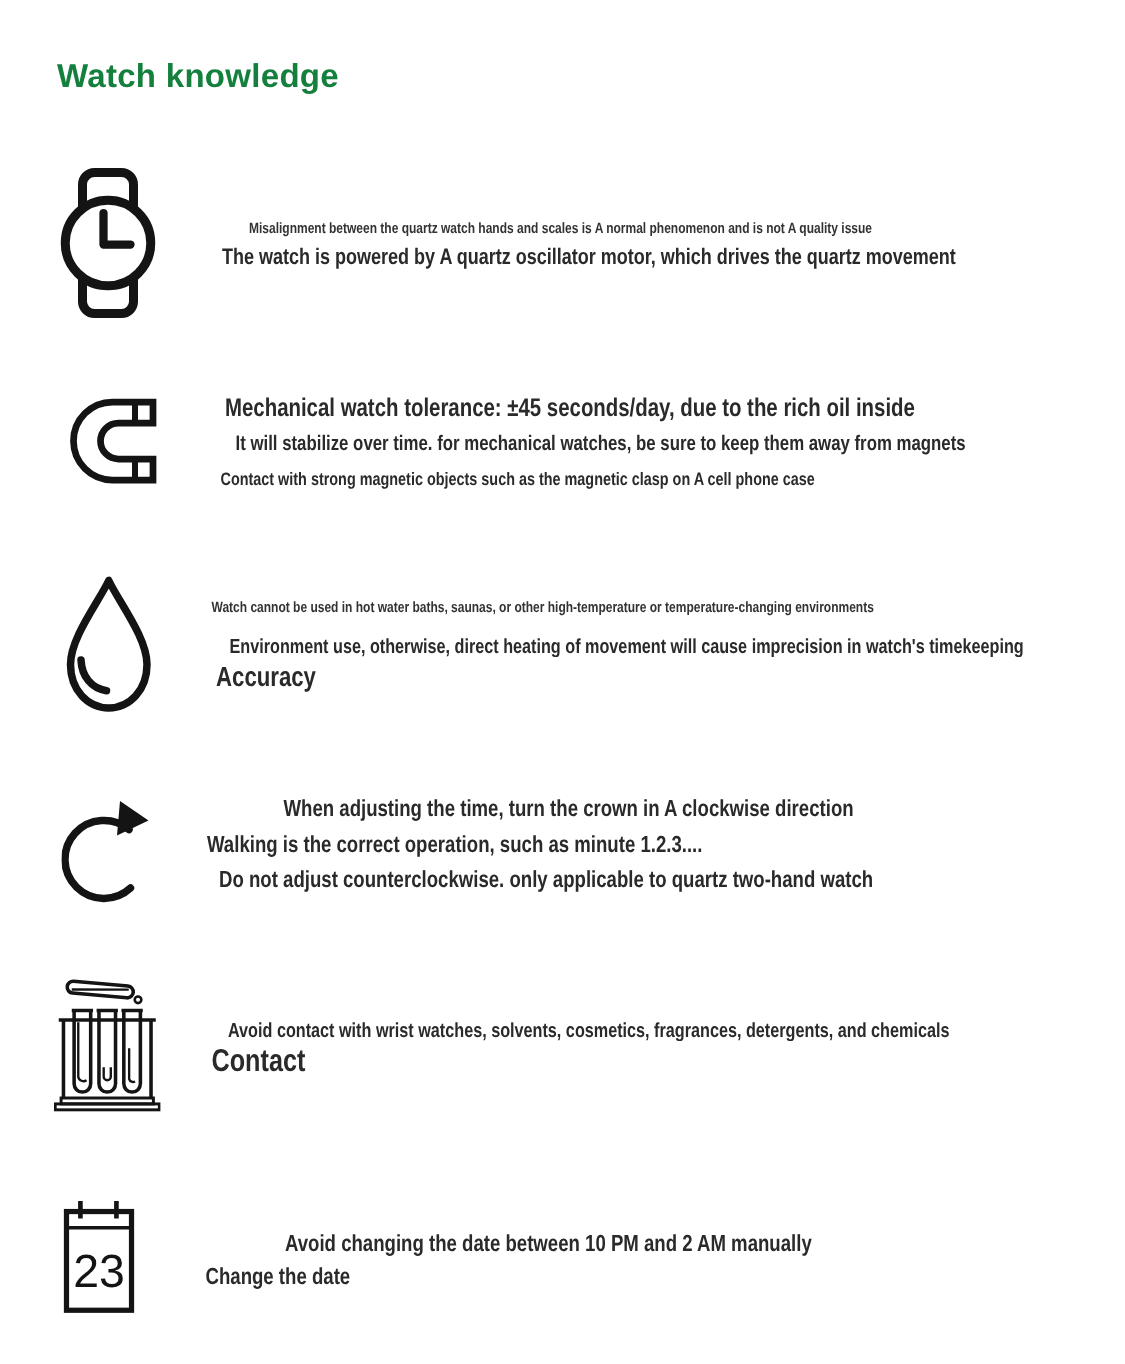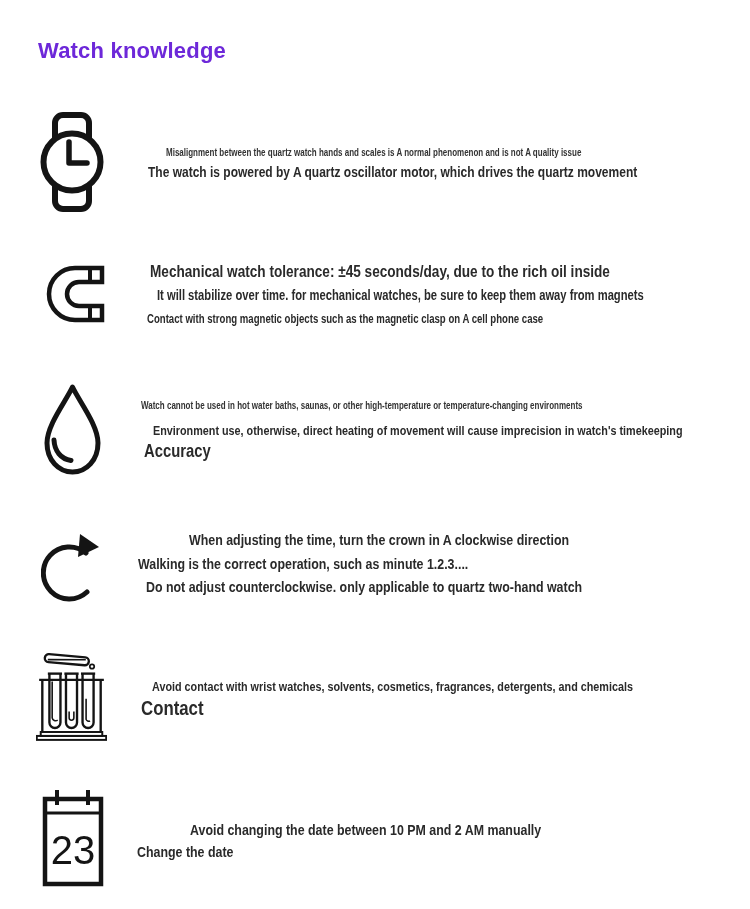--- a/index.html
+++ b/index.html
@@ -9,21 +9,21 @@
     height:909px;
     background:#ffffff;
     overflow:hidden;
     font-family:"Liberation Sans", sans-serif;
   }
   .page-title{
     position:absolute;
     left:38px; top:38px;
     font-size:22px;
     font-weight:700;
-    color:#6d28d9;
+    color:#15803d;
     letter-spacing:0.2px;
     white-space:nowrap;
   }
   .line{
     position:absolute;
     white-space:nowrap;
     font-weight:700;
     color:#2a2a2a;
     transform:scaleX(0.8);
     transform-origin:0 0;
@@ -54,21 +54,21 @@
   .s3l0{left:189px; top:531px; font-size:15.5px;}
   .s3l1{left:138px; top:555px; font-size:15.5px;}
   .s3l2{left:146px; top:578px; font-size:15.5px;}
 
   
   .icon-tubes{left:36px; top:649px; width:71px; height:95px;}
   .s4l0{left:152px; top:679px; font-size:13.5px;}
   .s4l1{left:141px; top:696px; font-size:21px;}
 
   
-  .icon-calendar{left:42px; top:788px; width:62px; height:99px;}
+  .icon-calendar{left:42px; top:788px; width:48px; height:99px;}
   .s5l0{left:190px; top:821px; font-size:15.5px;}
   .s5l1{left:137px; top:843px; font-size:15.5px;}
 
   .cal-day{
     font-family:"Liberation Sans", sans-serif;
     font-weight:400;
   }
 </style>
 </head>
 <body>

